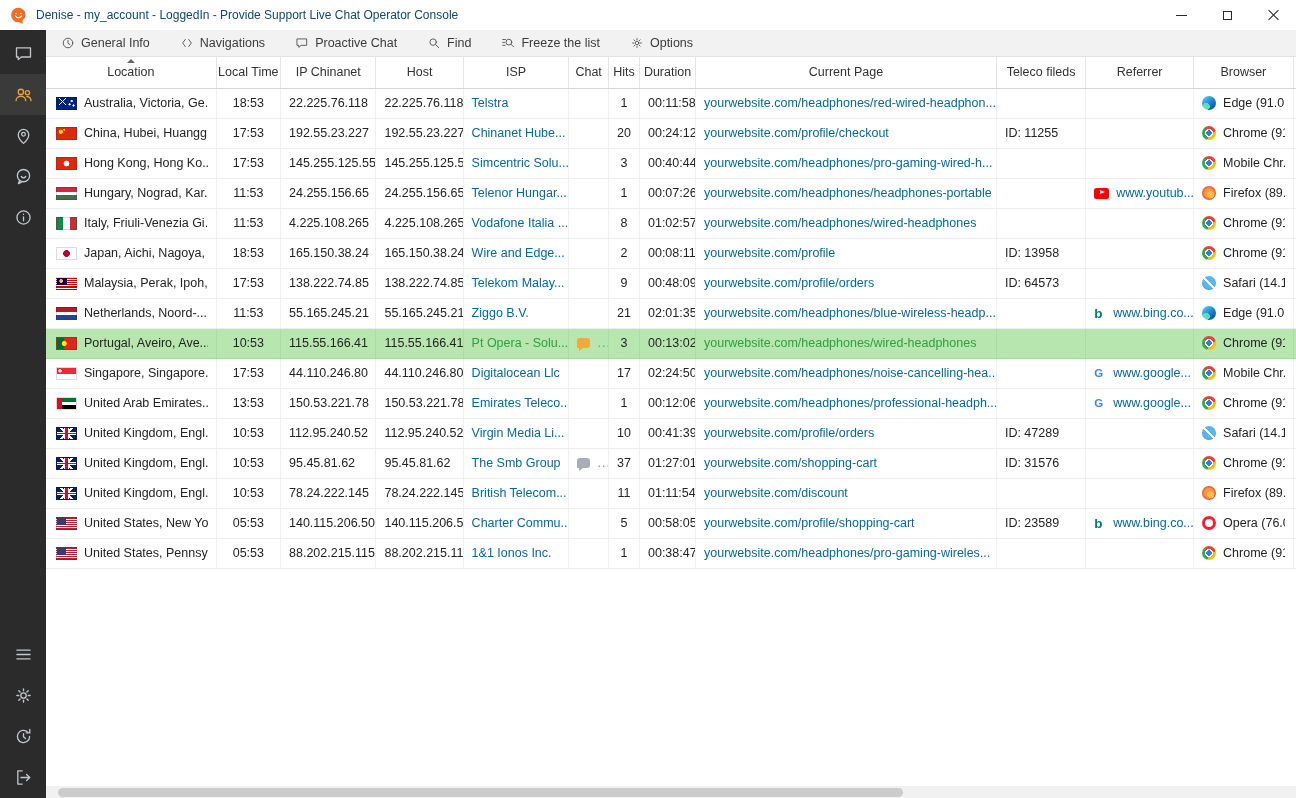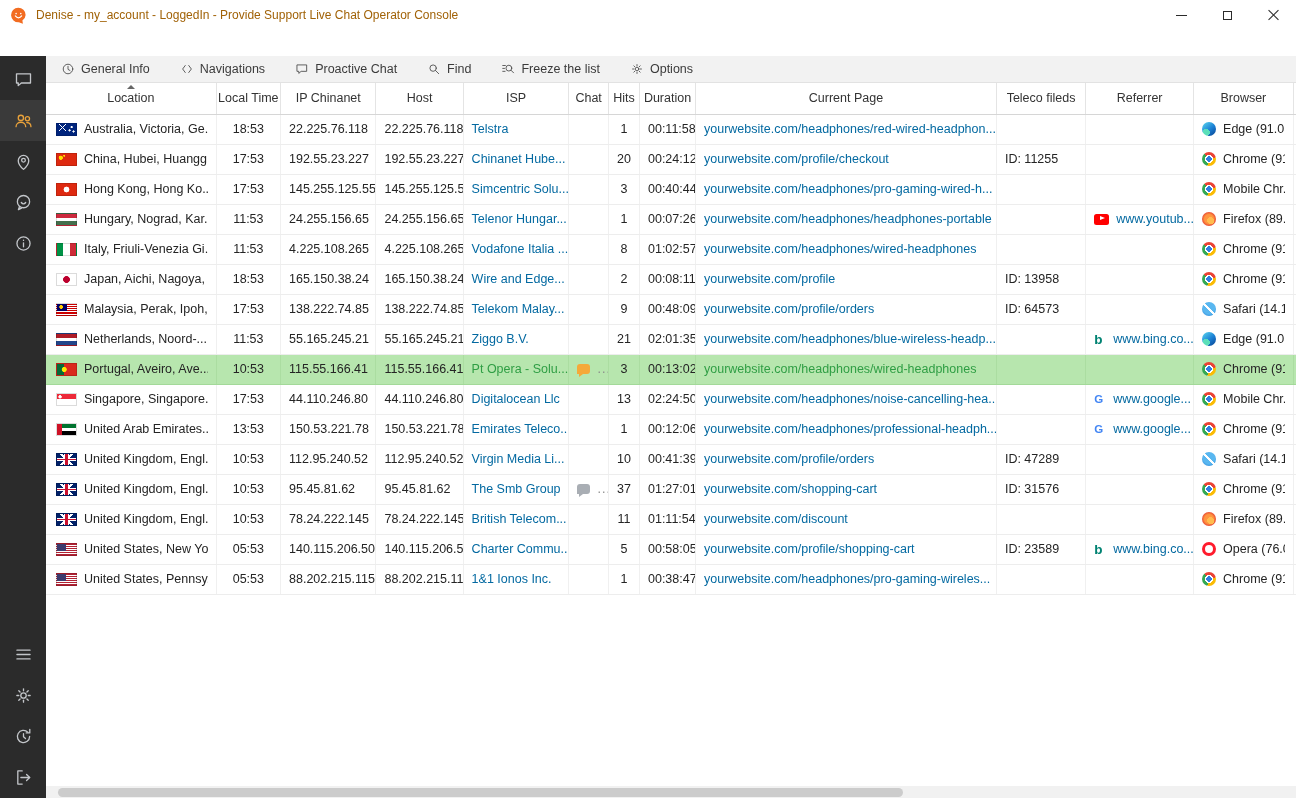--- a/index.html
+++ b/index.html
@@ -5,31 +5,31 @@
   html,body{margin:0;padding:0;background:#e8e8e8;}
   *{box-sizing:border-box;}
   .app{
     width:1296px;height:798px;background:#fff;overflow:hidden;
     font-family:"Liberation Sans","DejaVu Sans",sans-serif;font-size:12.5px;color:#242424;
     display:flex;flex-direction:column;position:relative;
   }
   
   .titlebar{height:30px;flex:0 0 30px;display:flex;align-items:center;background:#fff;}
   .logo{margin-left:9px;width:19px;height:19px;flex:0 0 auto;}
-  .title-text{margin-left:8px;font-size:12px;color:#a16207;white-space:nowrap;}
+  .title-text{margin-left:8px;font-size:12px;color:#0c4a6e;white-space:nowrap;}
   .win-controls{margin-left:auto;display:flex;height:100%;}
   .win-btn{width:46px;height:100%;display:flex;align-items:center;justify-content:center;cursor:default;}
   .min-glyph{width:11px;height:1px;background:#2b2b2b;}
   .max-glyph{width:9px;height:9px;border:1px solid #2b2b2b;}
   .close-glyph{position:relative;width:12px;height:12px;}
   .close-glyph::before,.close-glyph::after{content:'';position:absolute;left:5.5px;top:-1px;width:1px;height:14px;background:#2b2b2b;}
   .close-glyph::before{transform:rotate(45deg);}
   .close-glyph::after{transform:rotate(-45deg);}
   
-  .body-row{flex:1;display:flex;min-height:0;margin-top:26px;}
+  .body-row{flex:1;display:flex;min-height:0;}
   .sidebar{width:46px;flex:0 0 46px;background:#2b2b2b;display:flex;flex-direction:column;align-items:center;padding-top:3px;}
   .side-btn{width:46px;height:41px;display:flex;align-items:center;justify-content:center;}
   .side-btn svg{stroke:#c3c6ca;fill:none;stroke-width:1.5;stroke-linecap:round;stroke-linejoin:round;}
   .side-btn.active{background:#3a3a3a;}
   .side-btn.active svg{stroke:#e9a23b;}
   .side-spacer{flex:1;}
   .right-col{flex:1;display:flex;flex-direction:column;min-width:0;}
   
   .toolbar{height:27px;flex:0 0 27px;background:#f2f2f2;border-bottom:1px solid #e2e2e2;display:flex;align-items:center;padding-left:15px;gap:30px;}
   .tool-item{display:flex;align-items:center;gap:6px;color:#3b3b3b;white-space:nowrap;}
@@ -559,21 +559,21 @@
                     <div class="cellflex">
                       <span class="flag flag-sg"></span>
                       <span class="txt">Singapore, Singapore...</span>
                     </div>
                   </td>
                   <td class="c-center">17:53</td>
                   <td>44.110.246.80</td>
                   <td>44.110.246.80</td>
                   <td><span class="link">Digitalocean Llc</span></td>
                   <td></td>
-                  <td class="c-center">13</td>
+                  <td class="c-center">17</td>
                   <td class="c-center">02:24:50</td>
                   <td><span class="link">yourwebsite.com/headphones/noise-cancelling-hea...</span></td>
                   <td></td>
                   <td>
                     <div class="cellflex">
                       <span class="ricon ri-google"></span>
                       <span class="link">www.google...</span>
                     </div>
                   </td>
                   <td>

